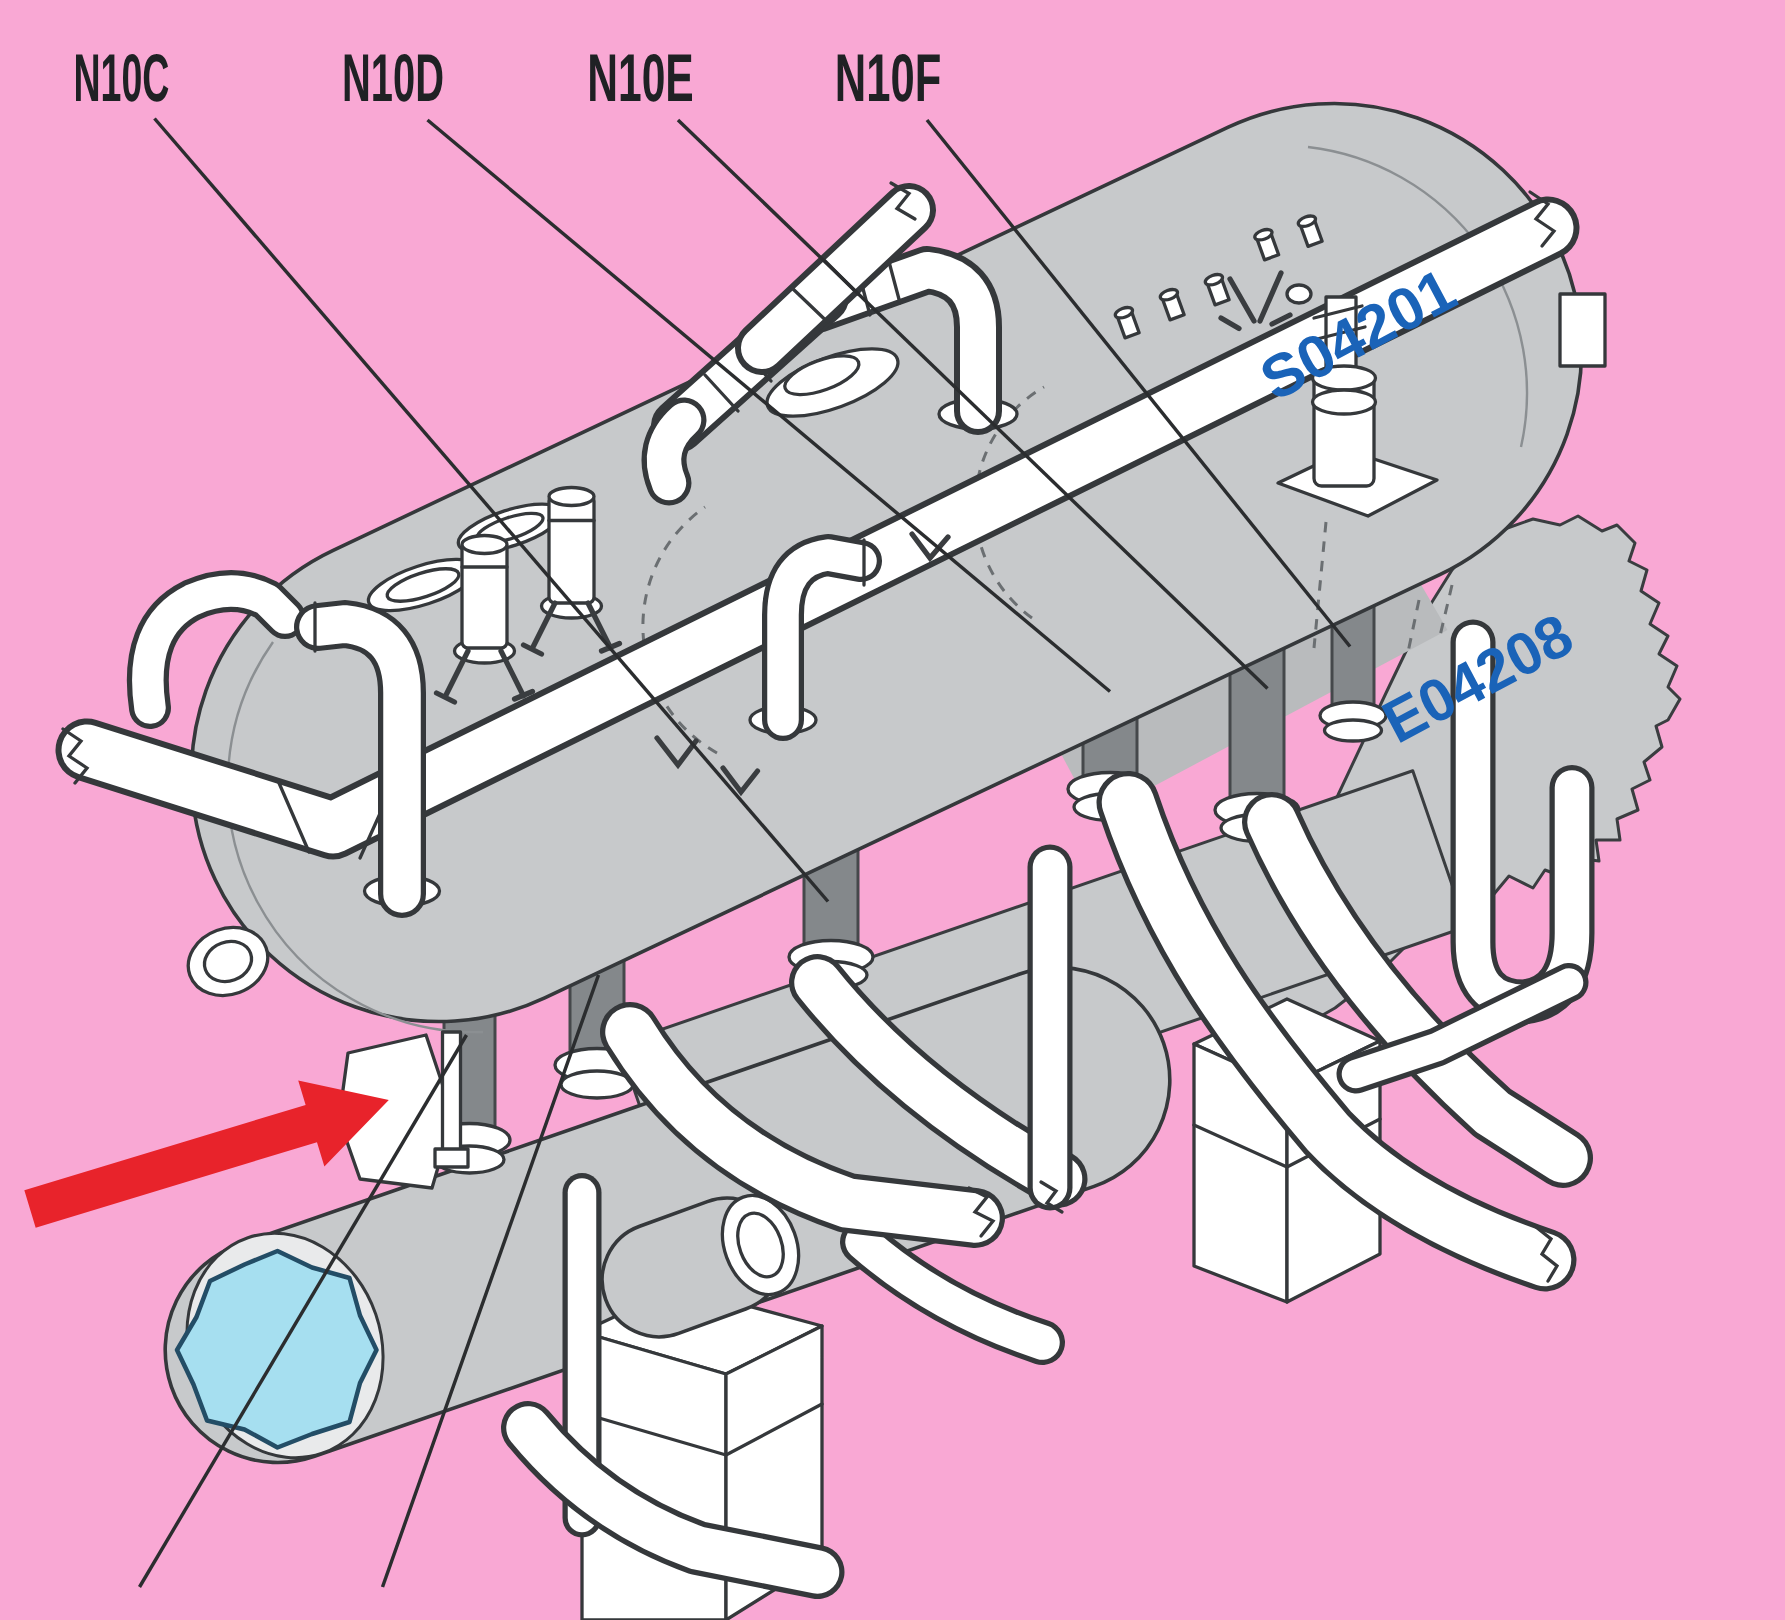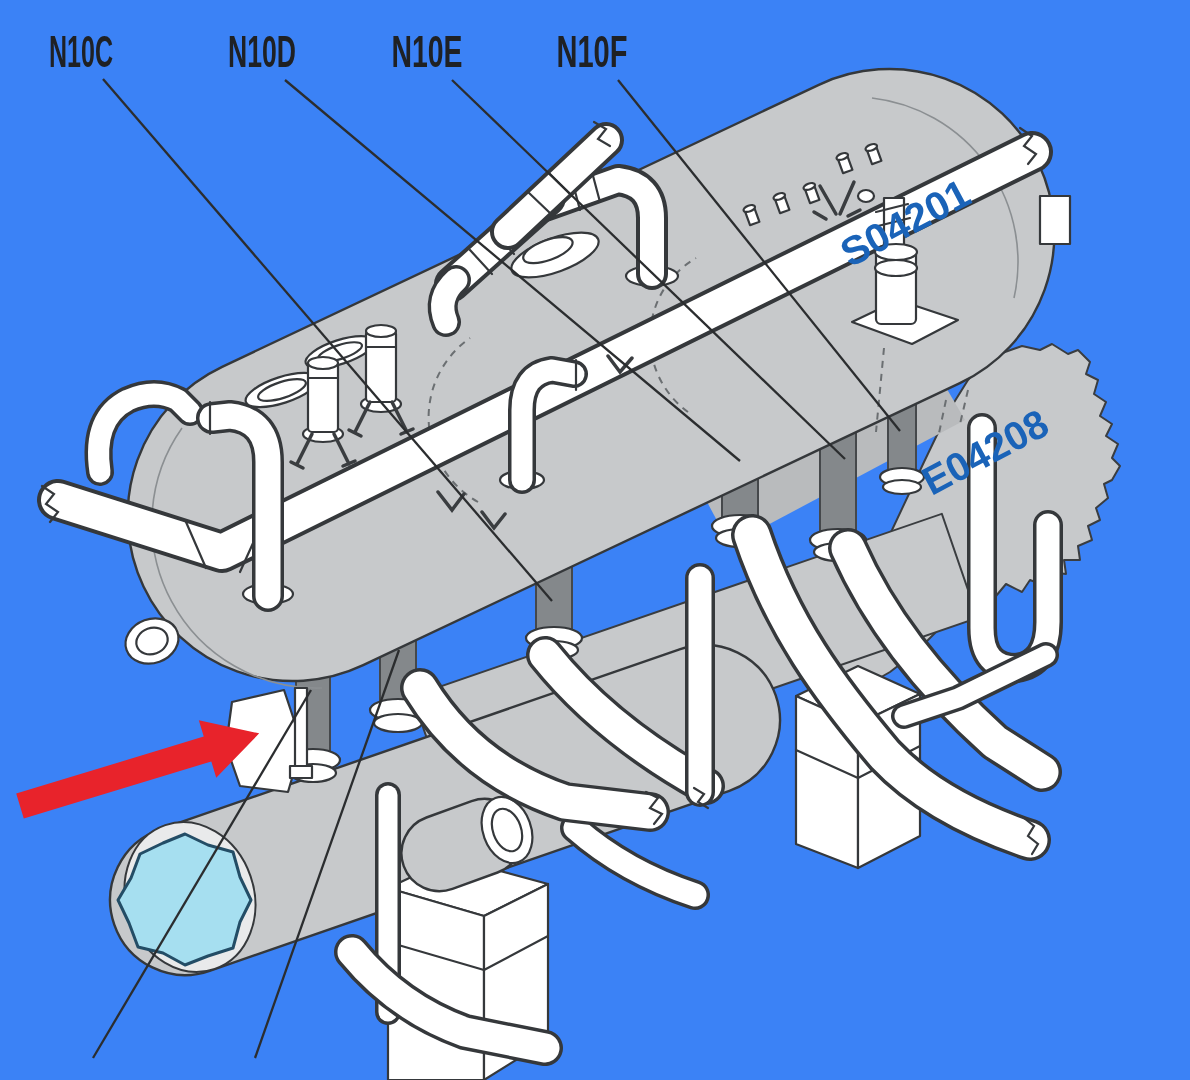--- a/index.html
+++ b/index.html
@@ -1,16 +1,16 @@
 <!DOCTYPE html>
 <html><head>
 <meta charset="utf-8">
 <style>
   html,body { margin:0; padding:0; background:#ffffff; }
-  #stage { width:1190px; height:1080px; position:relative; background:#3b82f6; overflow:hidden; }
+  #stage { width:1190px; height:1080px; position:relative; background:#f9a8d4; overflow:hidden; }
   svg { display:block; }
   .o   { stroke:#35383b; stroke-width:2.2; fill:none; stroke-linecap:round; }
   .wh  { fill:#ffffff; stroke:#35383b; stroke-width:2.2; stroke-linejoin:round; }
   .gy  { fill:#c7c9cb; stroke:#35383b; stroke-width:2.4; stroke-linejoin:round; }
   .gy2 { fill:#c7c9cb; stroke:#3a3d40; stroke-width:2; stroke-linejoin:round; }
   .dk  { fill:#84888b; stroke:#45484b; stroke-width:2; }
   .po  { fill:none; stroke:#35383b; stroke-linecap:round; stroke-linejoin:round; }
   .pi  { fill:none; stroke:#ffffff; stroke-linecap:round; stroke-linejoin:round; }
   .dash{ fill:none; stroke:#6b6f72; stroke-width:2; stroke-dasharray:7 6; }
   .seam{ fill:none; stroke:#8b8f92; stroke-width:1.6; }

